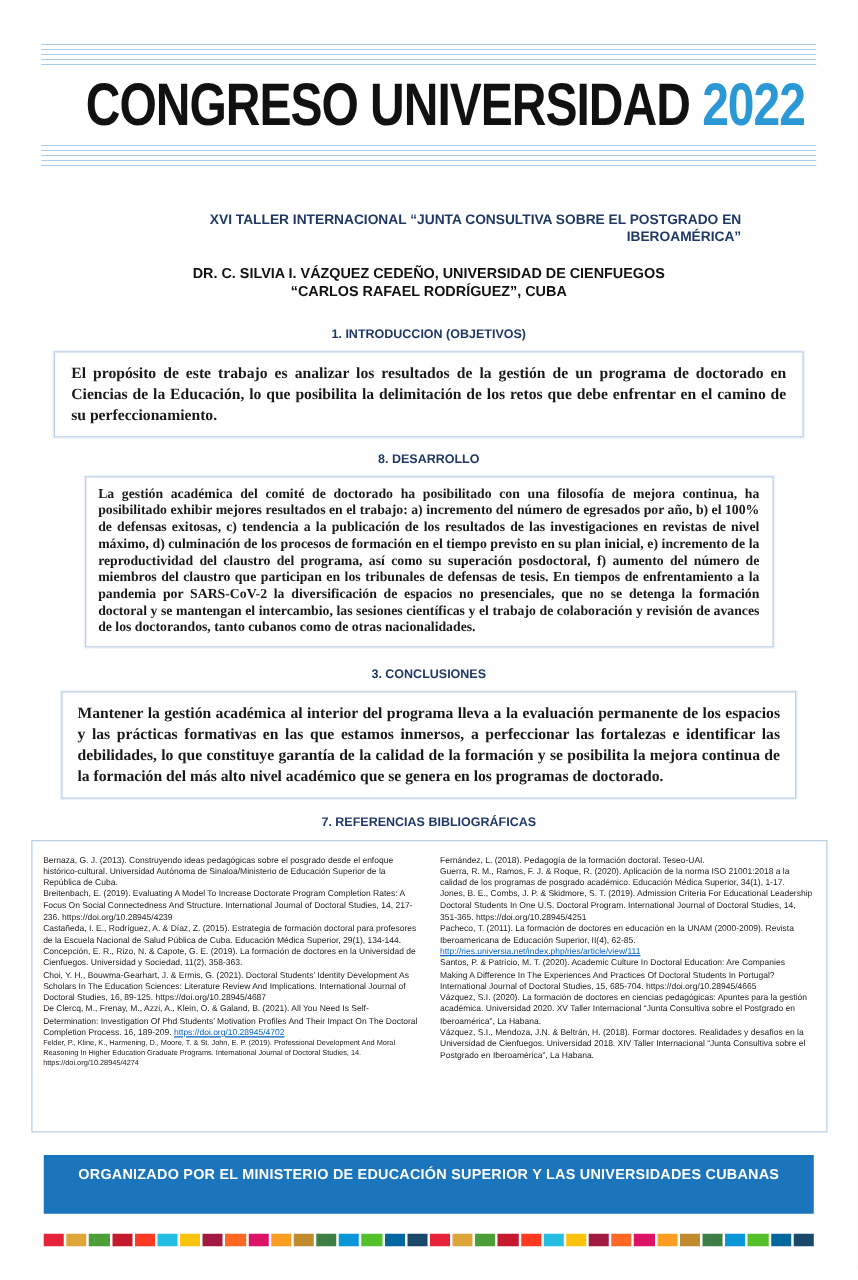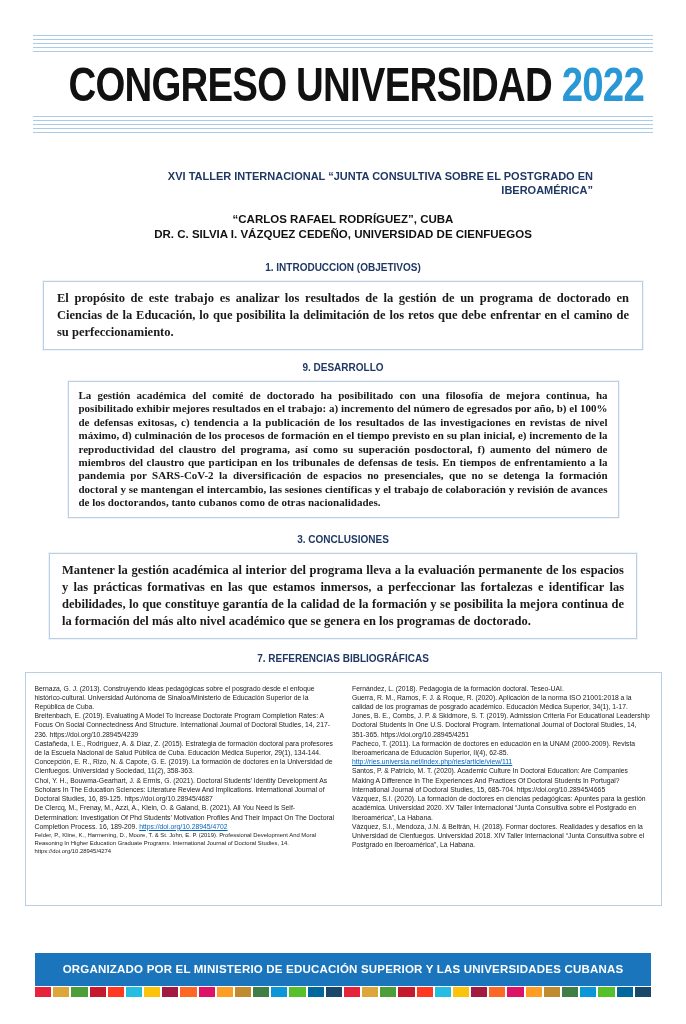--- a/index.html
+++ b/index.html
@@ -62,21 +62,21 @@
     margin:8px auto 0;width:637px;height:234px;border:1px solid var(--box-border);
     display:flex;gap:18px;padding:11px 9px;
   }
   .refs-col{flex:1 1 0;font-size:6.8px;line-height:9.2px;color:#222;text-align:left;}
   .ref{margin:0;}
   .ref.small{font-size:5.9px;line-height:8px;}
   .ref a{color:var(--link-blue);text-decoration:underline;cursor:pointer;}
   .ref a.block{display:inline-block;}
   .footer{position:absolute;left:0;right:0;bottom:27px;}
   .banner{
-    width:616px;height:33px;margin:1px auto;background:var(--banner-blue);
+    width:616px;height:47px;margin:16px auto;background:var(--banner-blue);
     color:#fff;font-weight:bold;font-size:11.5px;letter-spacing:.2px;
     text-align:center;line-height:33px;white-space:nowrap;
   }
   .sdg-strip{
     width:616px;margin:1px auto 0;display:flex;gap:2px;height:10px;
   }
   .sdg-block{flex:1 1 0;height:10px;display:block;}
 </style>
 </head>
 <body>
@@ -86,28 +86,28 @@
   <div class="rule-lines rule-top"></div>
 
   <h1 class="congress-title"><span>CONGRESO UNIVERSIDAD </span><span class="year">2022</span></h1>
 
   <div class="rule-lines rule-bottom"></div>
 
   <div class="taller-line">XVI TALLER INTERNACIONAL “JUNTA CONSULTIVA SOBRE EL POSTGRADO EN IBEROAMÉRICA”</div>
 
 
   <div class="authors">
+    <div>DR. C. SILVIA I. VÁZQUEZ CEDEÑO, UNIVERSIDAD DE CIENFUEGOS</div>
     <div>“CARLOS RAFAEL  RODRÍGUEZ”, CUBA</div>
-    <div>DR. C. SILVIA I. VÁZQUEZ CEDEÑO, UNIVERSIDAD DE CIENFUEGOS</div>
   </div>
 
   <div class="sec-heading sh-intro">1. INTRODUCCION (OBJETIVOS)</div>
   <div class="box box-intro">El propósito de este trabajo es analizar los resultados de la gestión de un programa de doctorado en Ciencias de la Educación, lo que posibilita la delimitación de los retos que debe enfrentar en el camino de su perfeccionamiento.</div>
 
-  <div class="sec-heading sh-desarrollo">9. DESARROLLO</div>
+  <div class="sec-heading sh-desarrollo">8. DESARROLLO</div>
   <div class="box box-desarrollo">La gestión académica del comité de doctorado ha posibilitado con una filosofía de mejora continua, ha posibilitado exhibir mejores resultados en el trabajo: a) incremento del número de egresados por año, b) el 100% de defensas exitosas, c) tendencia a la publicación de los resultados de las investigaciones en revistas de nivel máximo, d) culminación de los procesos de formación en el tiempo previsto en su plan inicial, e) incremento de la reproductividad del claustro del programa, así como su superación posdoctoral, f) aumento del número de miembros del claustro que participan en los tribunales de defensas de tesis. En tiempos de enfrentamiento a la pandemia por SARS-CoV-2 la diversificación de espacios no presenciales, que no se detenga la formación doctoral y se mantengan el intercambio, las sesiones científicas y el trabajo de colaboración y revisión de avances de los doctorandos, tanto cubanos como de otras nacionalidades.</div>
 
   <div class="sec-heading sh-conclusiones">3. CONCLUSIONES</div>
   <div class="box box-conclusiones">Mantener la gestión académica al interior del programa lleva a la evaluación permanente de los espacios y las prácticas formativas en las que estamos inmersos, a perfeccionar las fortalezas e identificar las debilidades, lo que constituye garantía de la calidad de la formación y se posibilita la mejora continua de la formación del más alto nivel académico que se genera en los programas de doctorado.</div>
 
   <div class="sec-heading sh-referencias">7. REFERENCIAS BIBLIOGRÁFICAS</div>
 
   <div class="refs-box">
     <div class="refs-col" id="refs-left">
         <div class="ref">Bernaza, G. J. (2013). Construyendo ideas pedagógicas sobre el posgrado desde el enfoque histórico-cultural. Universidad Autónoma de Sinaloa/Ministerio de Educación Superior de la República de Cuba.</div>

